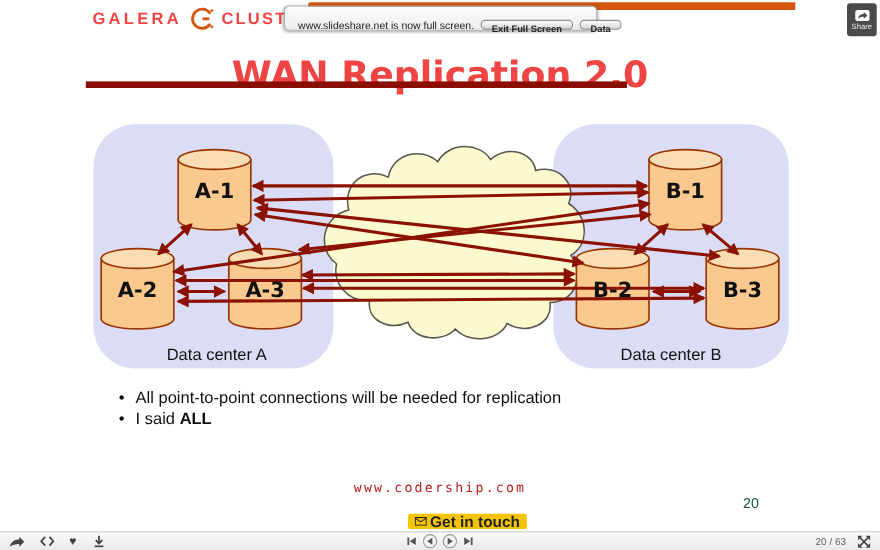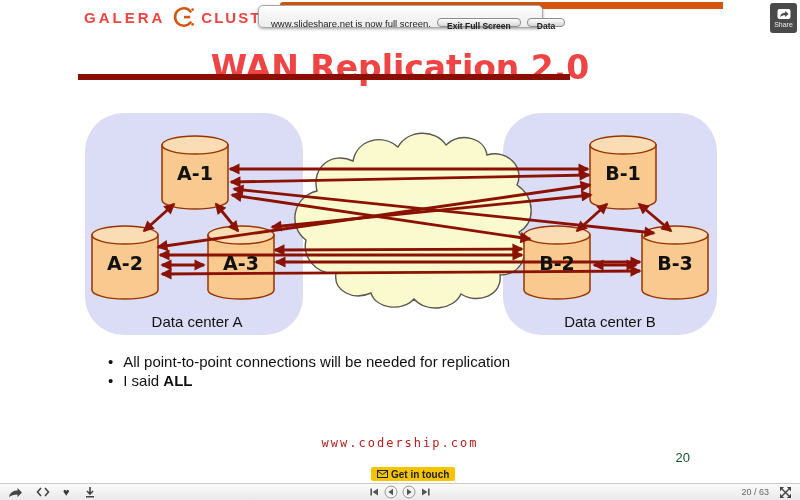--- a/index.html
+++ b/index.html
@@ -32,21 +32,21 @@
   .bullet-row{display:flex;gap:10px}
   .bullet-row::before{content:"•";flex:0 0 auto}
   .codership{position:absolute;left:0;top:436px;width:800px;text-align:center;
        font-family:"DejaVu Sans Mono",monospace;font-size:12px;letter-spacing:2px;color:#b91c1c}
   .slide-pageno{position:absolute;left:650px;top:450px;width:40px;text-align:right;
        font-size:13px;color:#14532d}
 
   
   .get-in-touch{position:absolute;left:371px;top:467px;height:14px;background:#F5C400;
        border-radius:2px;display:flex;align-items:center;gap:3px;padding:0 6px;
-       font-size:10px;font-weight:bold;color:#222;cursor:pointer}
+       font-size:14px;font-weight:bold;color:#222;cursor:pointer}
   .bottombar{position:absolute;left:0;top:483px;width:800px;height:17px;box-sizing:border-box;
        background:linear-gradient(#fbfbfb,#e9e9e9);border-top:1px solid #c9c9c9;
        display:flex;align-items:center;justify-content:space-between;padding:0 8px}
   .bb-left{display:flex;align-items:center;gap:13px}
   .bb-center{position:absolute;left:50%;transform:translateX(-50%);display:flex;align-items:center;gap:4px}
   .bb-right{display:flex;align-items:center;gap:10px}
   .bb-icon{display:flex;align-items:center;cursor:pointer}
   .heart{font-size:11px;color:#3a3a3a;line-height:1;cursor:pointer}
   .page-indicator{font-size:9px;color:#666}
 </style>

